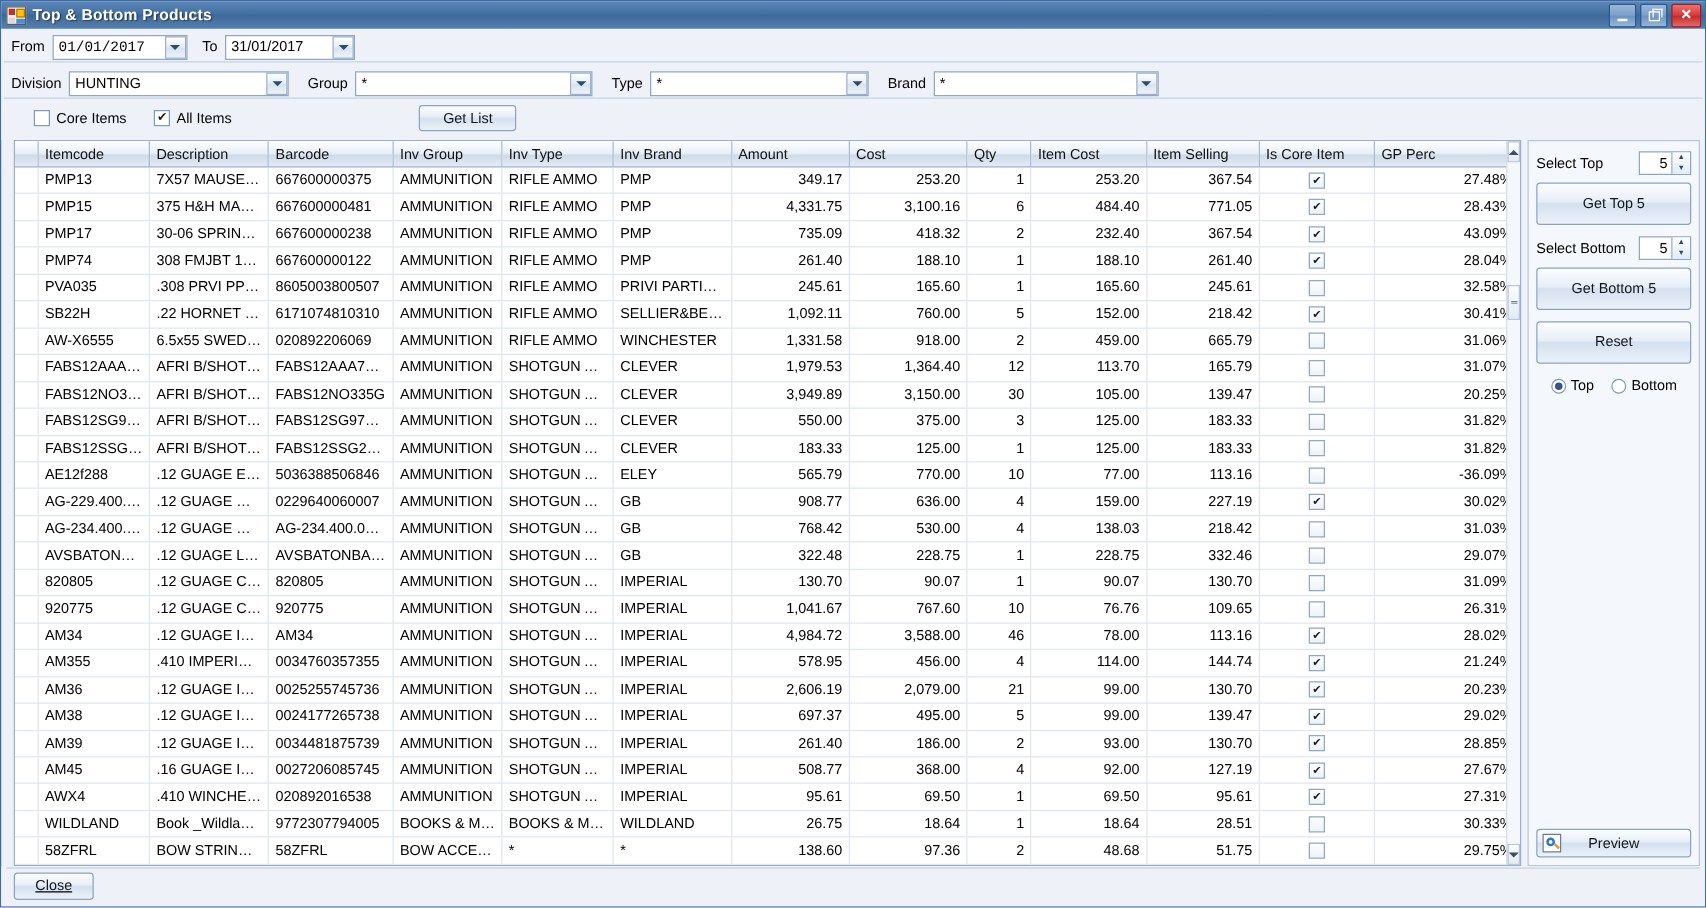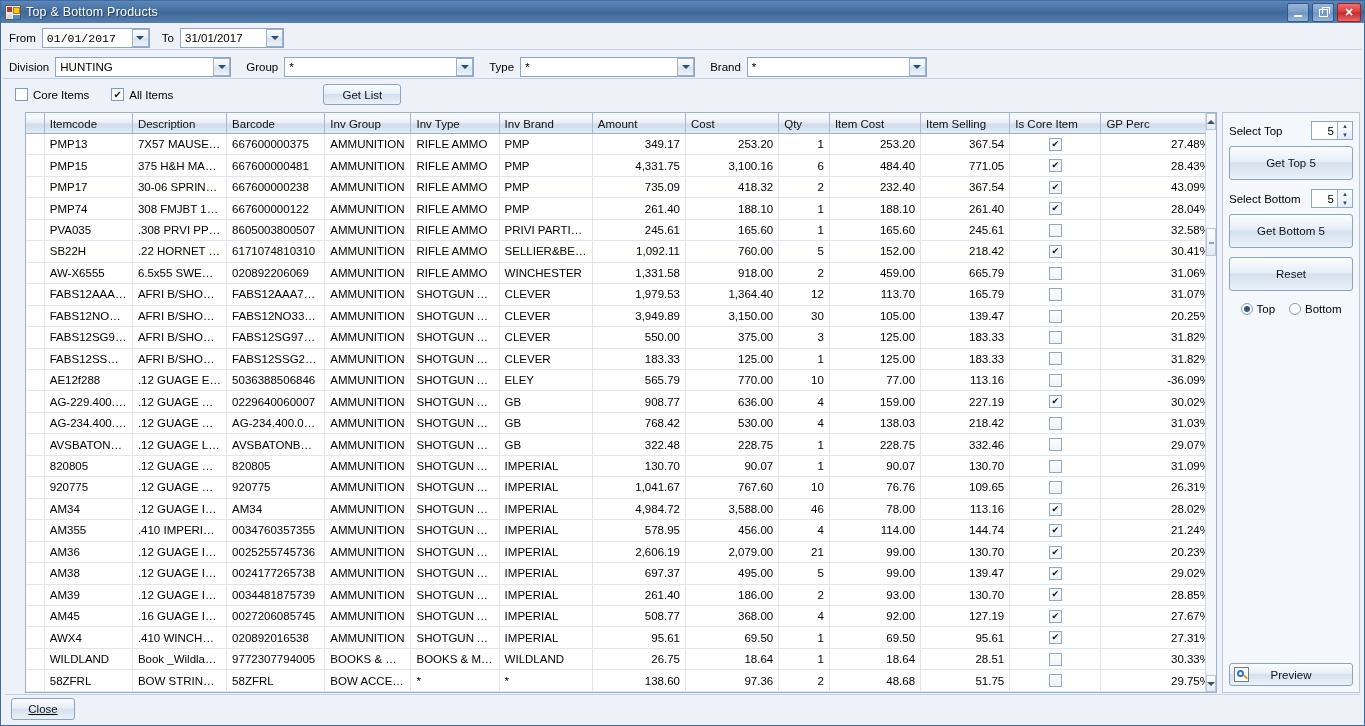--- a/index.html
+++ b/index.html
@@ -40,21 +40,21 @@
   .title-icon i {
     position: absolute; display: block;
   }
   .ti-a { left: 1px; top: 1px; width: 5px; height: 5px; background: #c03030; }
   .ti-b { left: 7px; top: 1px; width: 7px; height: 7px; background: #ffc20e; border: 1px solid #b08000; box-sizing: border-box;}
   .ti-c { left: 1px; top: 8px; width: 5px; height: 5px; background: #d8d8d8; }
   .ti-d { left: 7px; top: 9px; width: 7px; height: 4px; background: #4a8fd6; }
   .title-text {
     color: #fff;
     font-size: 12.5px;
-    font-weight: normal;
+    font-weight: bold;
     letter-spacing: .2px;
     text-shadow: 1px 1px 1px rgba(0,0,0,.45);
   }
   .win-buttons {
     position: absolute; right: 3px; top: 2px;
     display: flex; gap: 3px;
   }
   .win-btn {
     width: 20px; height: 17px;
     border: 1px solid #2d5party;
@@ -128,20 +128,21 @@
   .dt-to { width: 104px; }
   .cb-division { width: 176px; }
   .cb-group { width: 190px; }
   .cb-type { width: 175px; }
   .cb-brand { width: 180px; }
 
   .checkrow {
     display: flex; align-items: center;
     padding: 7px 6px 7px 14px;
     position: relative;
+    margin-left: 12px;
   }
   .chk {
     width: 13px; height: 13px;
     border: 1px solid #7f9db9;
     background: #fff;
     display: inline-flex; align-items: center; justify-content: center;
     margin-right: 5px;
     box-sizing: border-box;
     flex: 0 0 13px;
   }
@@ -159,21 +160,21 @@
     display: inline-flex; align-items: center; justify-content: center;
     box-sizing: border-box;
     cursor: default;
   }
   .btn-getlist { width: 78px; height: 21px; margin-left: 128px; }
 
   
   .body {
     flex: 1 1 auto;
     display: flex;
-    padding: 0 4px 0 24px;
+    padding: 0 4px 0 10px;
     min-height: 0;
   }
   .grid-wrap {
     flex: 1 1 auto;
     border: 1px solid #9bb0c9;
     background: #fff;
     display: flex; flex-direction: column;
     min-width: 0;
     position: relative;
   }

